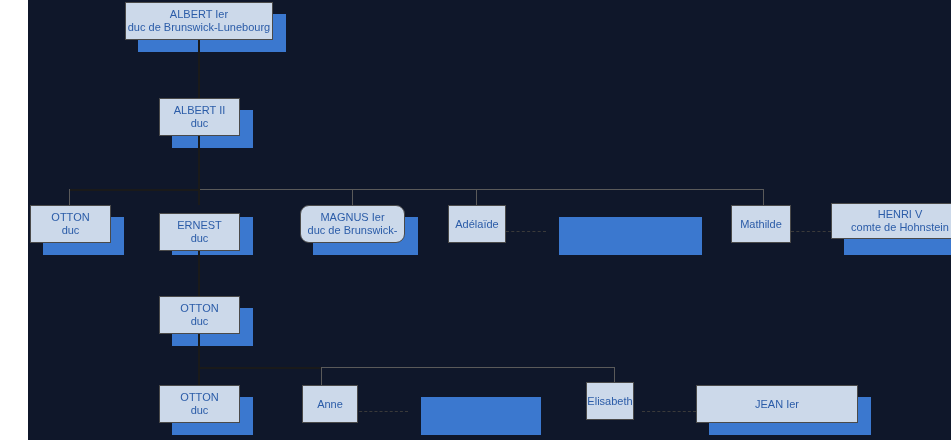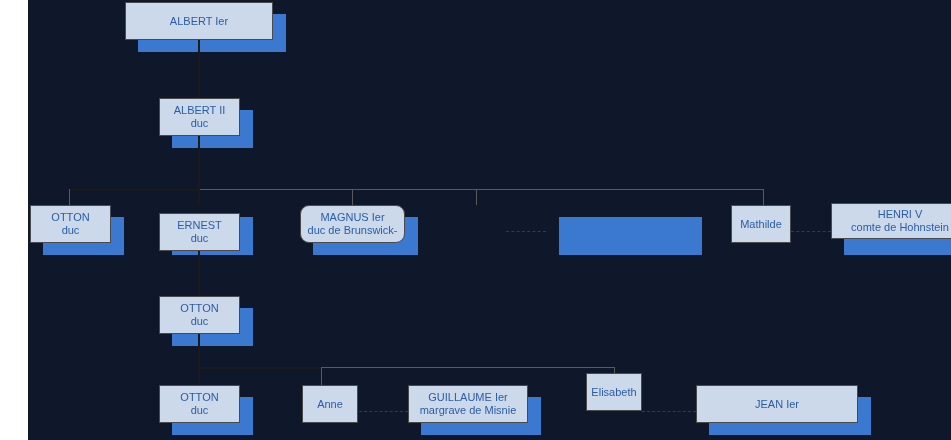--- a/index.html
+++ b/index.html
@@ -101,20 +101,21 @@
   <div class="conn" style="left:293px; top:367px; width:1px; height:18px;"></div>
   <div class="conn" style="left:586px; top:367px; width:1px; height:18px;"></div>
 
   <div class="dashed-h" style="left:478px; top:231px; width:40px;"></div>
   <div class="dashed-h" style="left:763px; top:231px; width:40px;"></div>
   <div class="dashed-h" style="left:321px; top:411px; width:59px;"></div>
   <div class="dashed-h" style="left:614px; top:411px; width:54px;"></div>
 
   <div class="node" style="left:97px; top:2px; width:148px; height:38px;">
     <span class="ln">ALBERT Ier</span>
+    <span class="ln">duc de Brunswick-Lunebourg</span>
   </div>
 
   <div class="node" style="left:131px; top:98px; width:81px; height:38px;">
     <span class="ln">ALBERT II</span>
     <span class="ln">duc</span>
   </div>
 
   <div class="node" style="left:2px; top:205px; width:81px; height:38px;">
     <span class="ln">OTTON</span>
     <span class="ln">duc</span>
@@ -123,20 +124,23 @@
   <div class="node" style="left:131px; top:213px; width:81px; height:38px;">
     <span class="ln">ERNEST</span>
     <span class="ln">duc</span>
   </div>
 
   <div class="node" style="left:272px; top:205px; width:105px; height:38px;border-radius:9px;">
     <span class="ln">MAGNUS Ier</span>
     <span class="ln">duc de Brunswick-</span>
   </div>
 
+  <div class="node" style="left:420px; top:205px; width:58px; height:38px;">
+    <span class="ln">Adélaïde</span>
+  </div>
 
 
   <div class="node" style="left:703px; top:205px; width:60px; height:38px;">
     <span class="ln">Mathilde</span>
   </div>
 
   <div class="node" style="left:803px; top:203px; width:138px; height:36px;">
     <span class="ln">HENRI V</span>
     <span class="ln">comte de Hohnstein</span>
   </div>
@@ -148,26 +152,22 @@
 
   <div class="node" style="left:131px; top:385px; width:81px; height:38px;">
     <span class="ln">OTTON</span>
     <span class="ln">duc</span>
   </div>
 
   <div class="node" style="left:274px; top:385px; width:56px; height:38px;">
     <span class="ln">Anne</span>
   </div>
 
-  <div class="node" style="left:380px; top:385px; width:120px; height:38px;">
-    <span class="ln">GUILLAUME Ier</span>
-    <span class="ln">margrave de Misnie</span>
-  </div>
 
-  <div class="node" style="left:558px; top:373px; width:56px; height:38px;">
+  <div class="node" style="left:558px; top:382px; width:48px; height:38px;">
     <span class="ln">Elisabeth</span>
   </div>
 
   <div class="node" style="left:668px; top:385px; width:162px; height:38px;">
     <span class="ln">JEAN Ier</span>
   </div>
 
 </div>
 
 </body></html>

